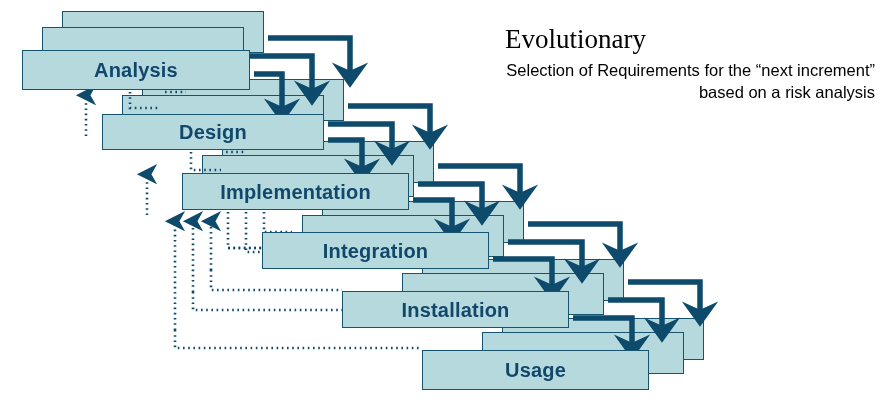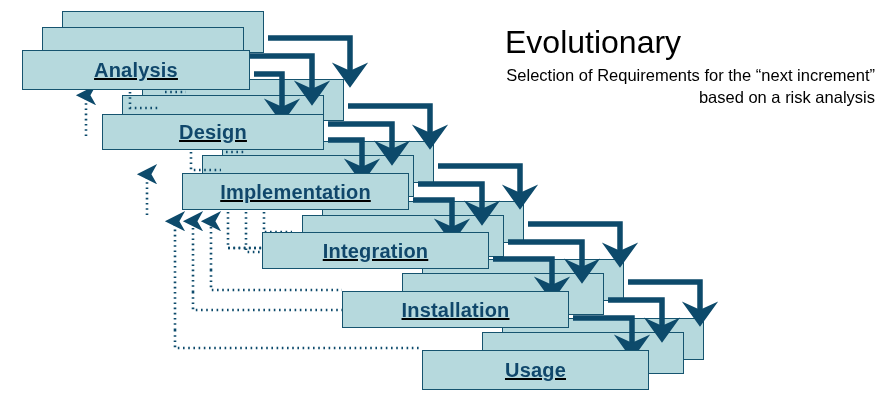--- a/index.html
+++ b/index.html
@@ -13,21 +13,20 @@
 
   
   .wbox{
     position:absolute;
     box-sizing:border-box;
     background:#b6d9dd;
     border:1.6px solid #16546f;
     display:flex;
     align-items:center;
     justify-content:center;
-    text-decoration:underline;
   }
   .wbox .lbl{
     font-weight:bold;
     font-size:20px;
     color:#10476b;
     letter-spacing:.2px;
     white-space:nowrap;
     line-height:1;
   }
   
@@ -39,25 +38,26 @@
   
   .ov{position:absolute;left:0;top:0;width:881px;height:407px;pointer-events:none;}
 
   
   #caption{
     position:absolute;
     left:505px;top:25px;
     width:370px;
   }
   #caption .ctitle{
-    font-size:32px;
+    font-size:27px;
     color:#000;
     line-height:1.1;
     margin-bottom:4px;
     white-space:nowrap;
+    font-family:Liberation Serif, serif;
   }
   #caption .cbody{
     font-size:16.5px;
     color:#000;
     line-height:1.35;
     text-align:right;
   }
 </style>
 </head>
 <body>

